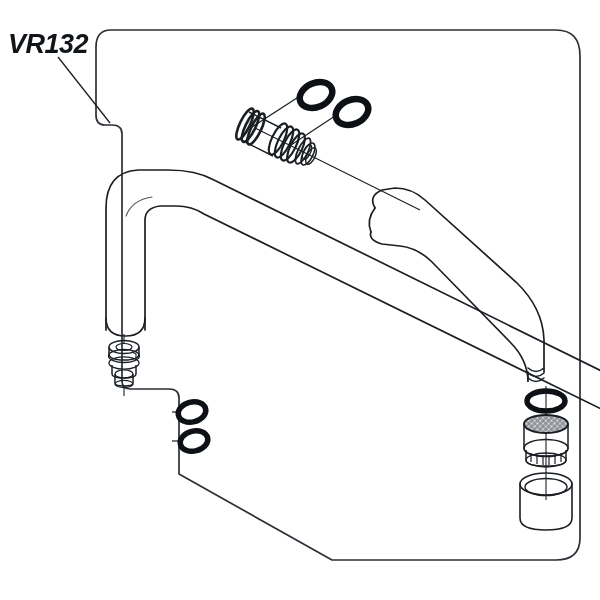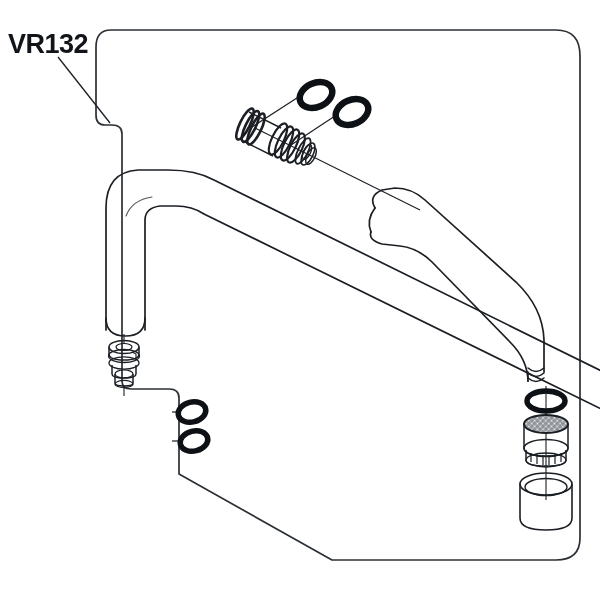--- a/index.html
+++ b/index.html
@@ -13,20 +13,21 @@
     height: 600px;
     font-family: "Liberation Sans", sans-serif;
     position: relative;
     overflow: hidden;
   }
   #diagram-root {
     position: relative;
     width: 600px;
     height: 440px;
     background: #f0abfc;
+    font-style: italic;
   }
   svg#parts-diagram {
     display: block;
     width: 600px;
     height: 600px;
   }
   .part-label {
     font-family: "Liberation Sans", sans-serif;
     font-weight: bold;
     font-size: 27px;

